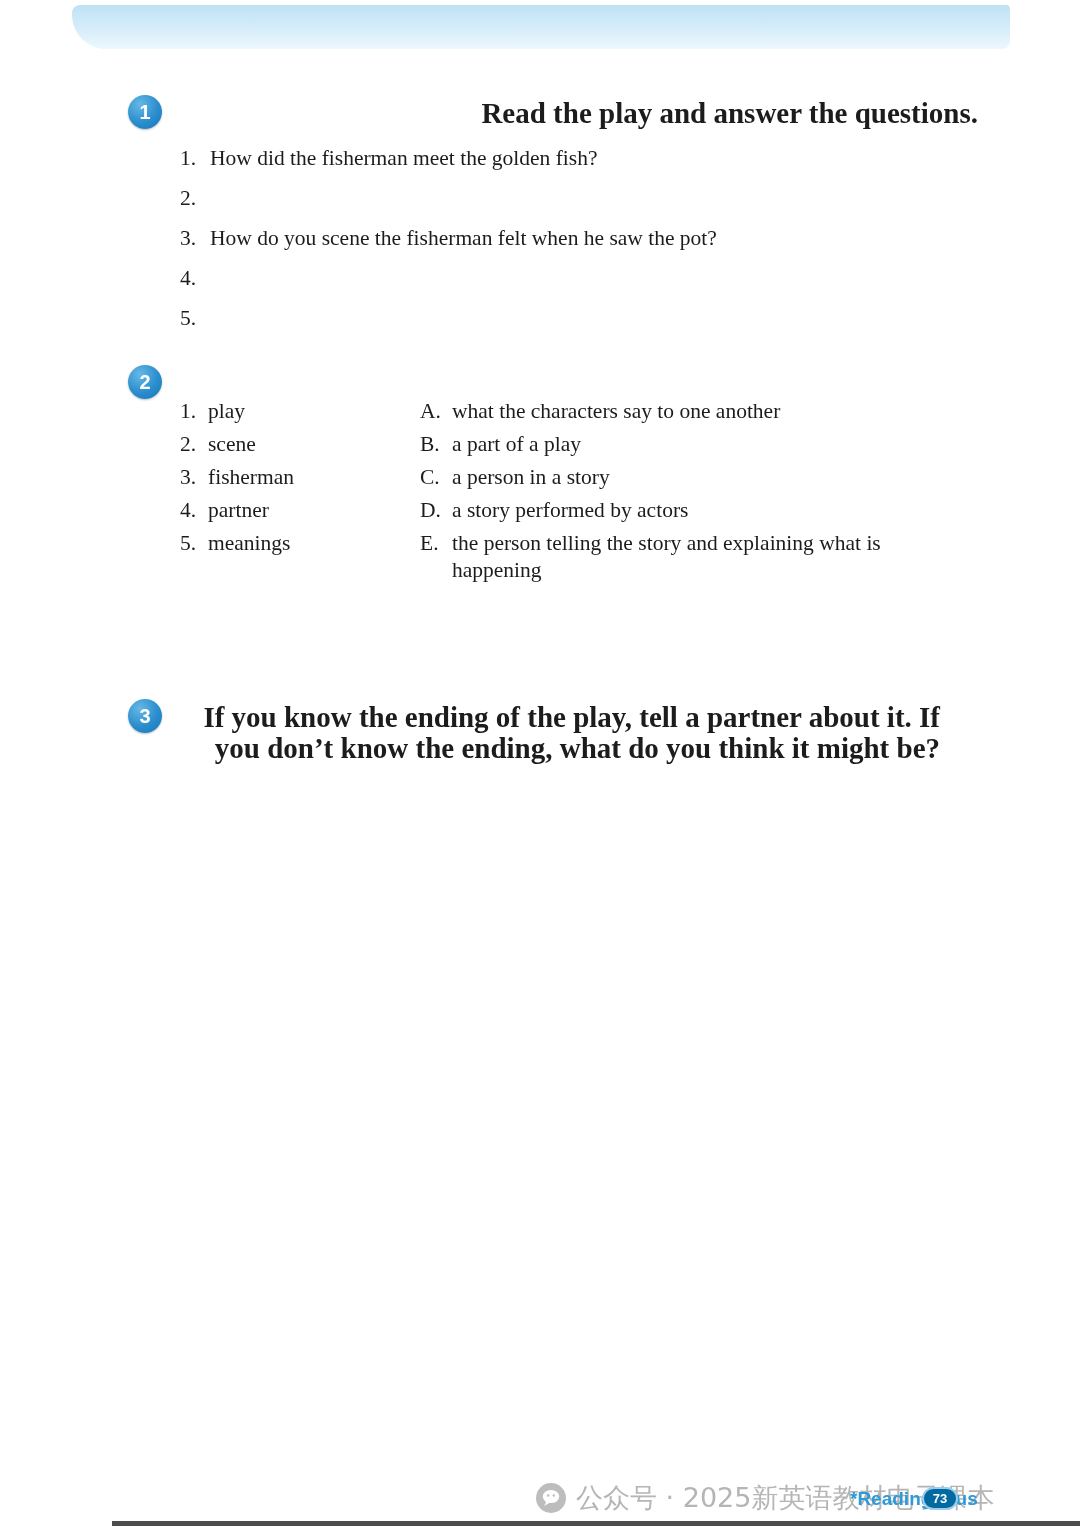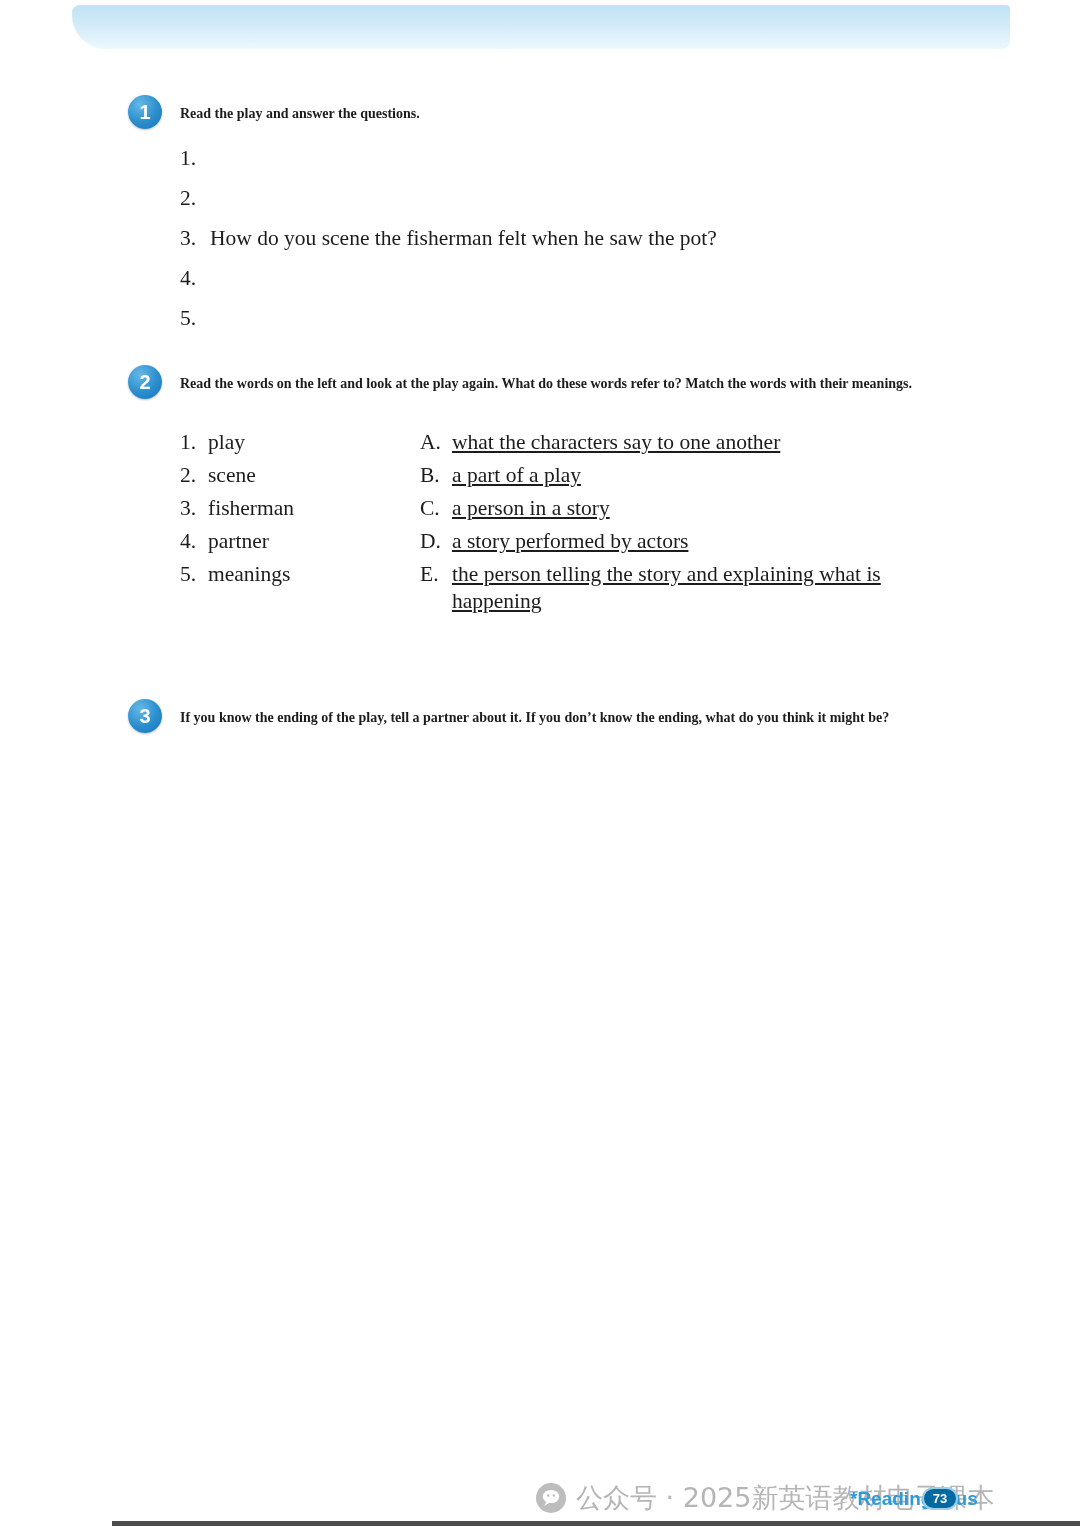--- a/index.html
+++ b/index.html
@@ -40,37 +40,38 @@
     font-weight: bold;
     font-size: 20px;
     display: flex; align-items: center; justify-content: center;
     box-shadow: 0 1px 2px rgba(0,0,0,0.25);
   }
 
   .ex-content { margin-left: 52px; }
 
   .ex-title {
     margin: 0;
-    font-size: 14px;
+    font-size: 29px;
     font-weight: bold;
     line-height: 31px;
+    text-align: right;
   }
   .ex2 .ex-title, .ex3 .ex-title { width: 760px; }
 
   .q-list { margin: 16px 0 0 0; padding: 0; list-style: none; font-size: 21.5px; }
   .q-item { display: flex; margin-bottom: 13px; line-height: 27px; }
   .q-num { flex: 0 0 30px; }
 
   .match { margin-top: 30px; font-size: 21.5px; }
   .match-row { display: flex; line-height: 27px; margin-bottom: 6px; }
   .word-cell { flex: 0 0 240px; display: flex; }
   .word-num { flex: 0 0 28px; }
   .meaning-cell { display: flex; width: 470px; }
   .meaning-letter { flex: 0 0 32px; }
-  .meaning-text { flex: 1; text-decoration: underline; }
+  .meaning-text { flex: 1; }
 
   
   .watermark {
     position: absolute;
     top: 1480px;
     left: 536px;
     display: flex;
     align-items: center;
     gap: 10px;
     color: #b5b5b5;
@@ -118,20 +119,21 @@
 
   <div class="topbar"></div>
 
   <section class="exercise ex1">
     <div class="badge">1</div>
     <div class="ex-content">
       <h2 class="ex-title">Read the play and answer the questions.</h2>
       <ul class="q-list">
         <li class="q-item">
           <span class="q-num">1.</span>
+          <span class="q-text">How did the fisherman meet the golden fish?</span>
         </li>
         <li class="q-item">
           <span class="q-num">2.</span>
         </li>
         <li class="q-item">
           <span class="q-num">3.</span>
           <span class="q-text">How do you scene the fisherman felt when he saw the pot?</span>
         </li>
         <li class="q-item">
           <span class="q-num">4.</span>
@@ -139,21 +141,20 @@
         <li class="q-item">
           <span class="q-num">5.</span>
         </li>
       </ul>
     </div>
   </section>
 
   <section class="exercise ex2">
     <div class="badge">2</div>
     <div class="ex-content">
-      <h2 class="ex-title">Read the words on the left and look at the play again. What do these words refer to? Match the words with their meanings.</h2>
       <div class="match">
         <div class="match-row">
           <div class="word-cell">
             <span class="word-num">1.</span>
             <span class="word">play</span>
           </div>
           <div class="meaning-cell">
             <span class="meaning-letter">A.</span>
             <span class="meaning-text">what the characters say to one another</span>
           </div>

